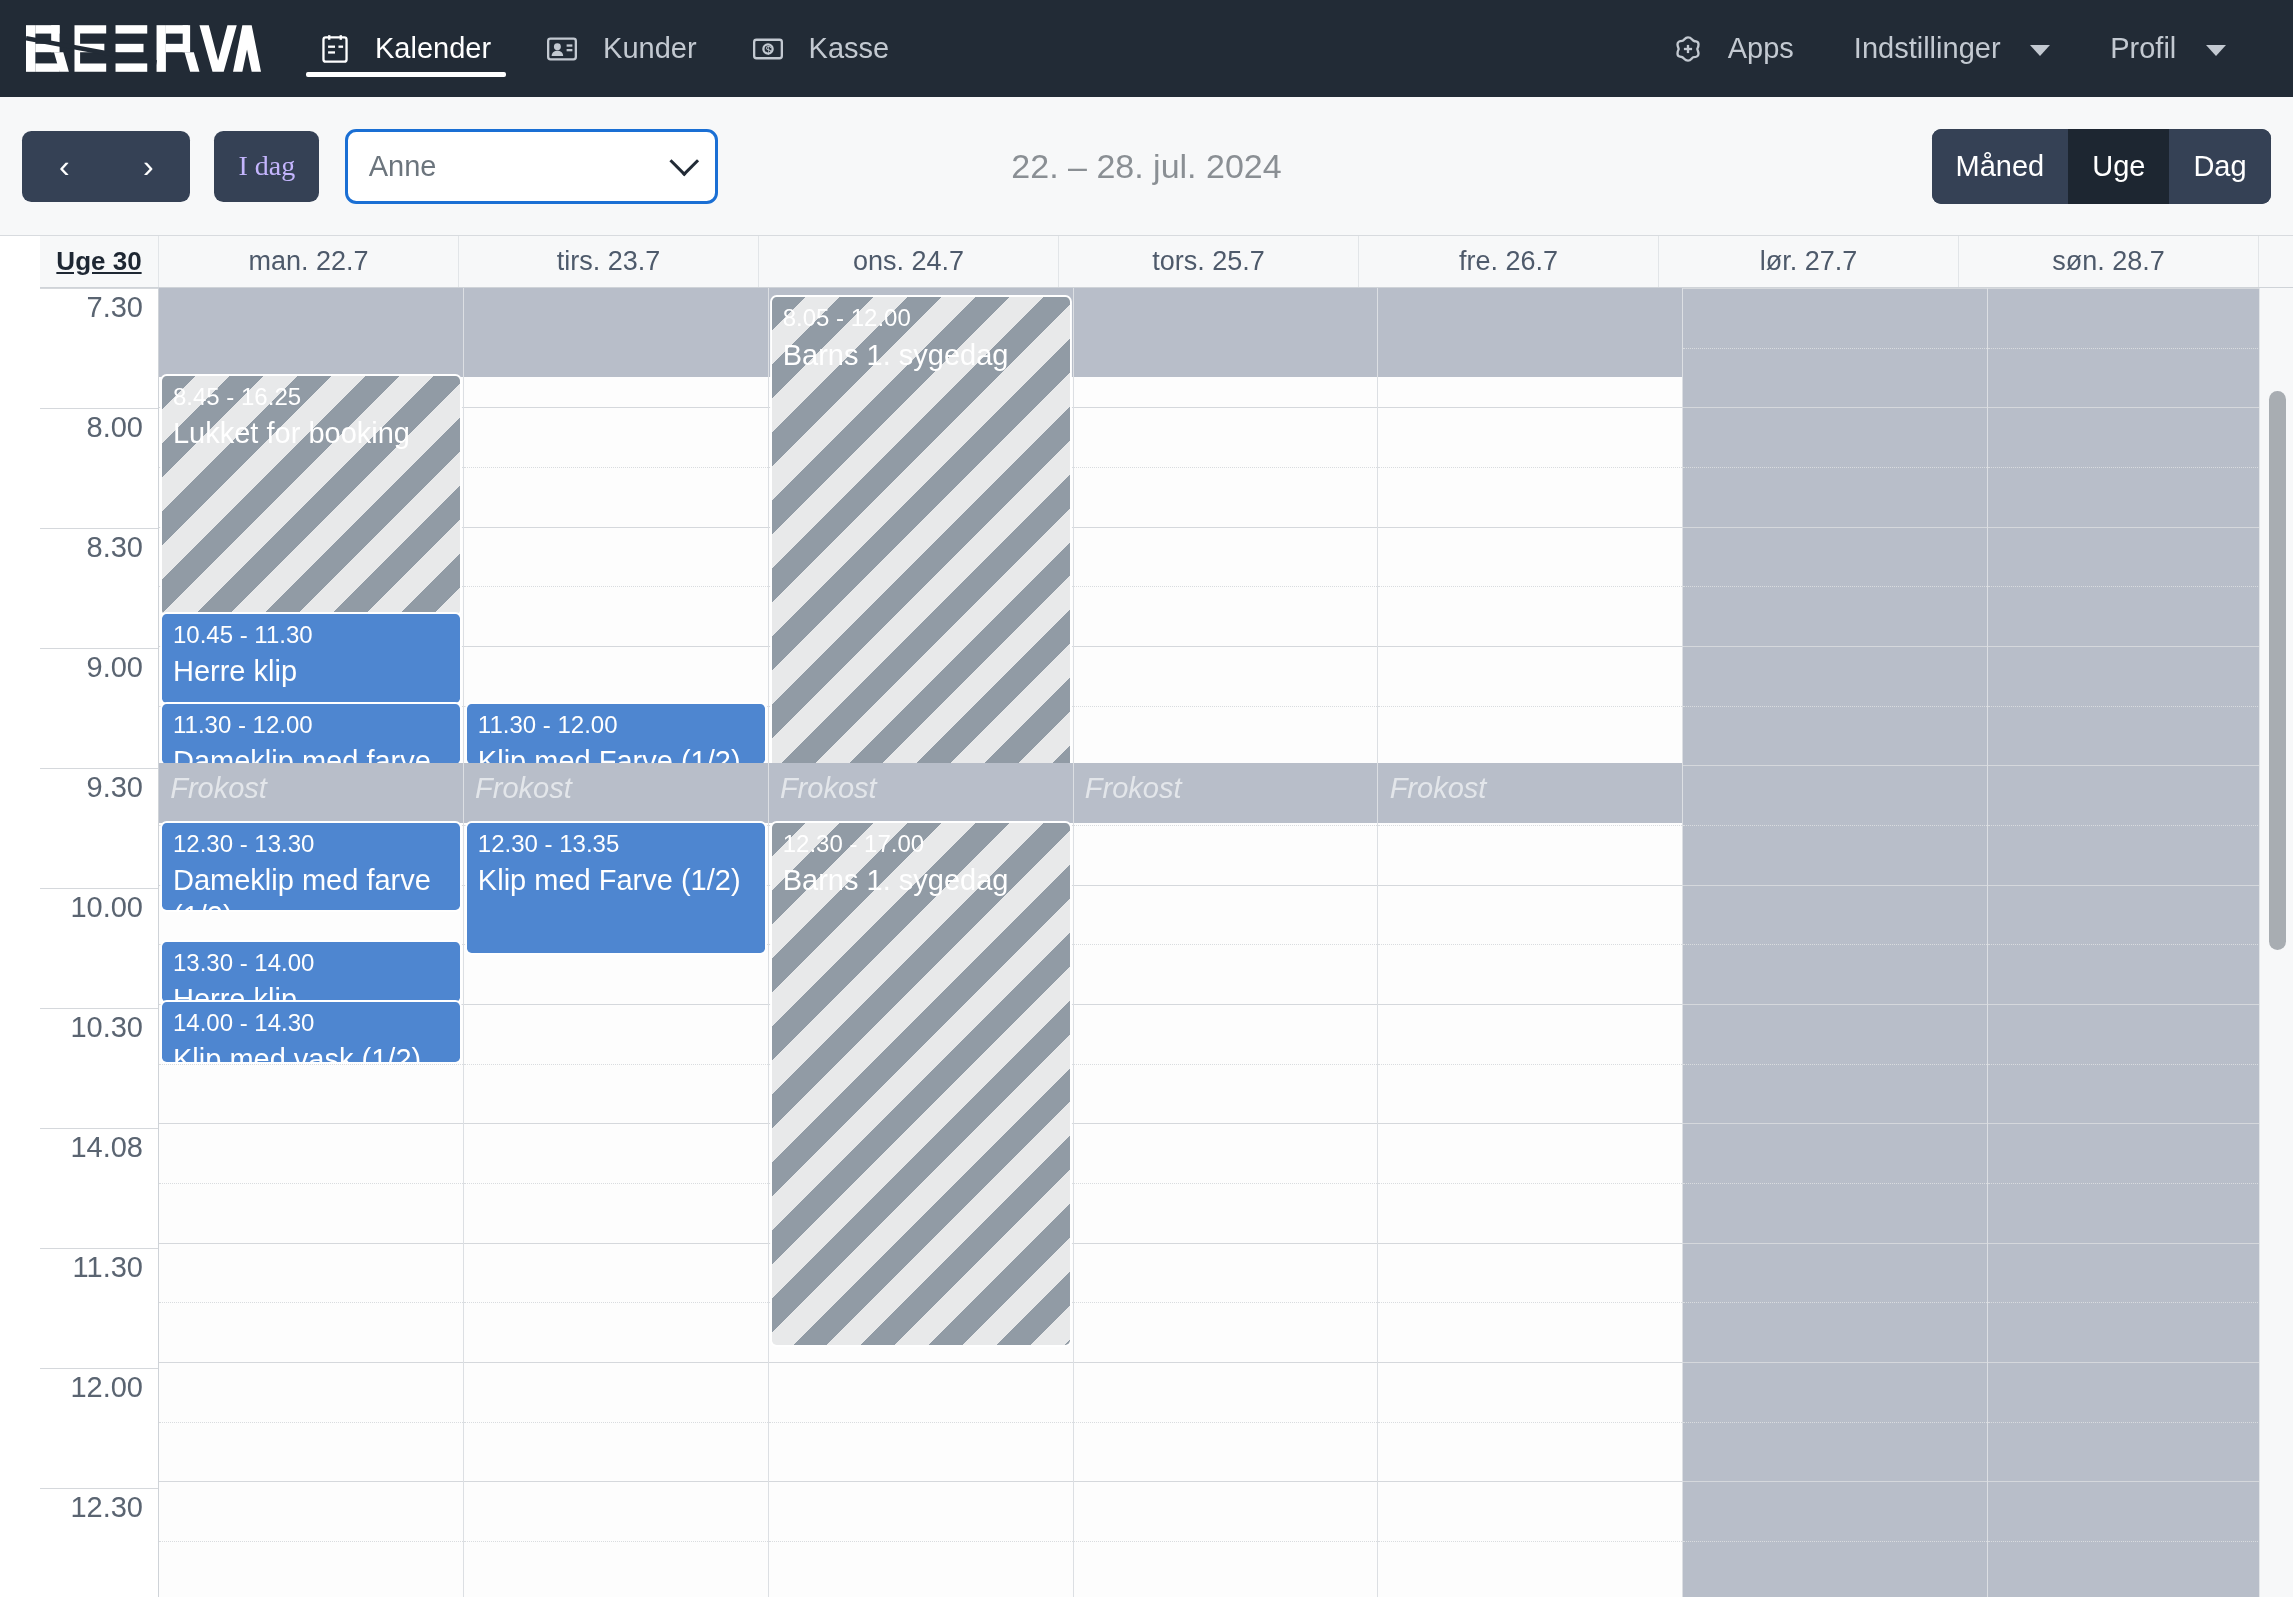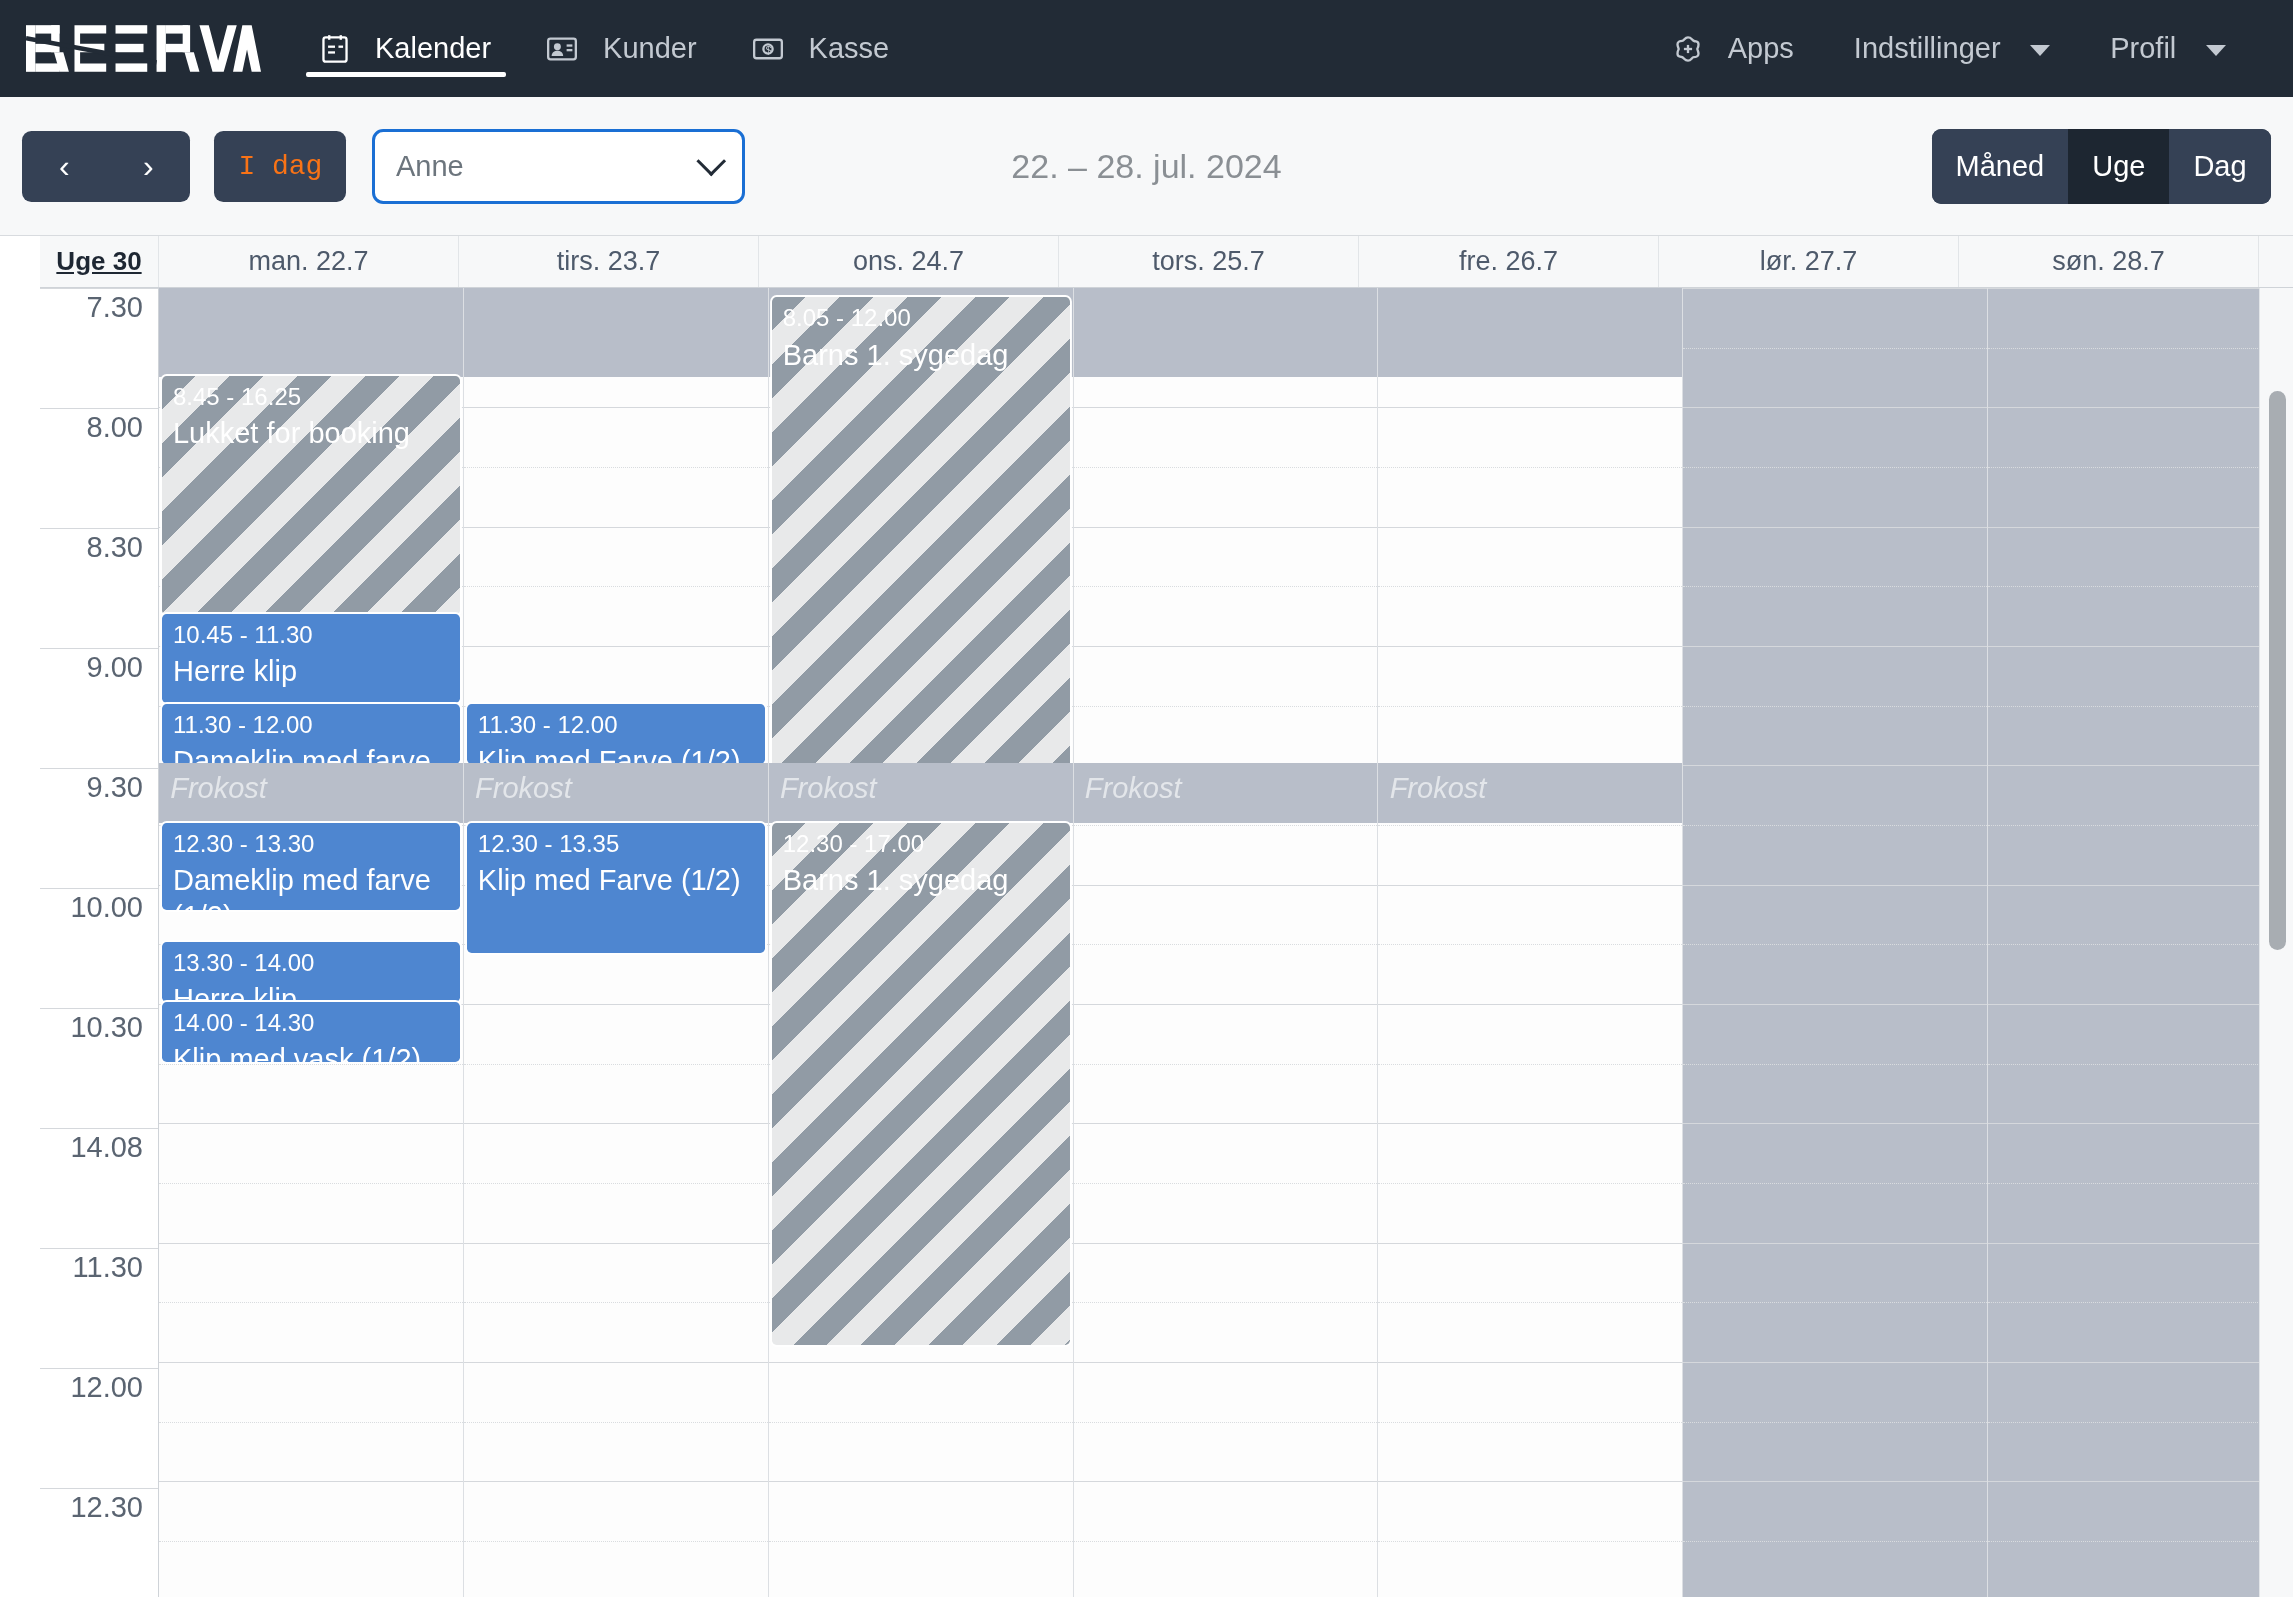--- a/index.html
+++ b/index.html
@@ -64,25 +64,25 @@
   
   .toolbar {
     height: 138px;
     background: #f7f8f9;
     display: flex; align-items: center;
     padding: 0 22.4px;
     position: relative;
   }
   .btn-dark {
     background: #354155;
-    color: #f97316;
+    color: #c4b5fd;
     border: none;
     border-radius: 9.3px;
     font-size: 28px;
-    font-family: Liberation Mono, monospace;
+    font-family: Liberation Serif, serif;
     cursor: pointer;
   }
   .navarrows {
     display: flex;
     height: 71px;
     border-radius: 9.3px;
     overflow: hidden;
     background: #354155;
   }
   .navarrows button {

